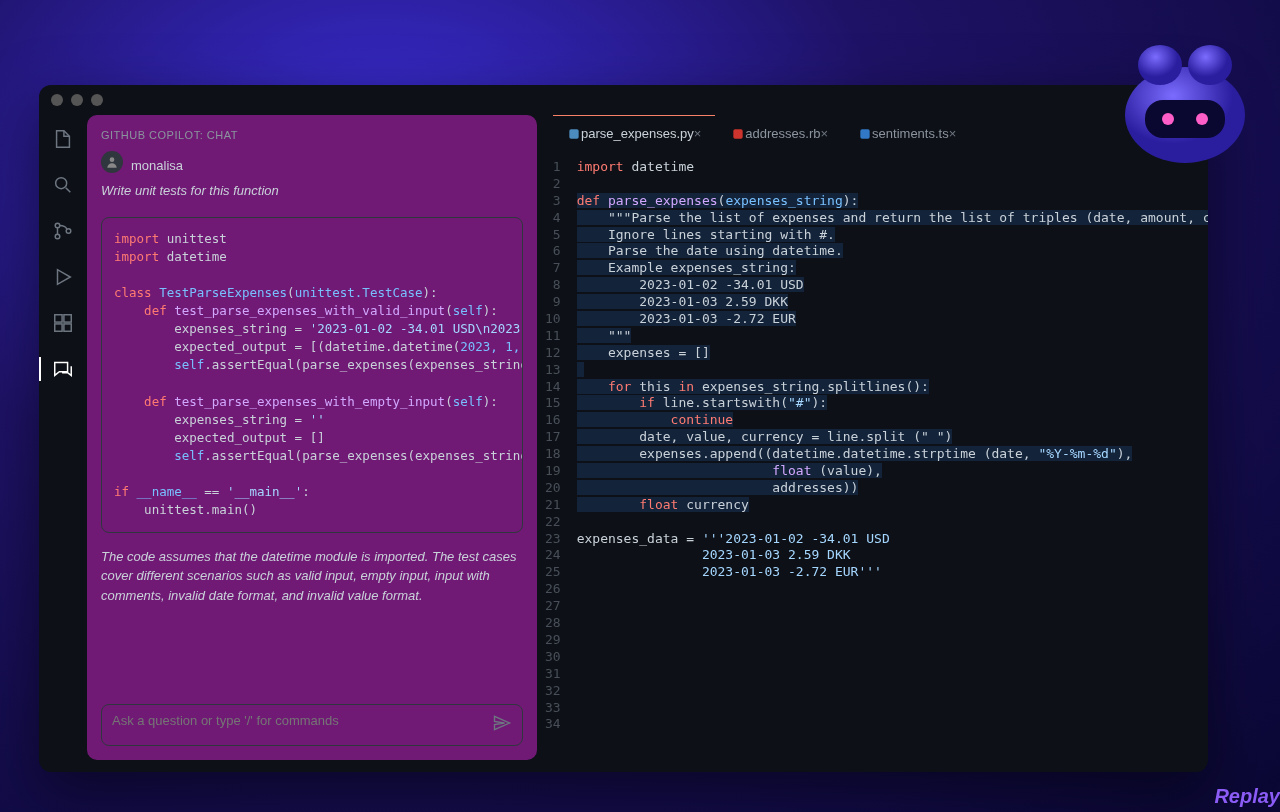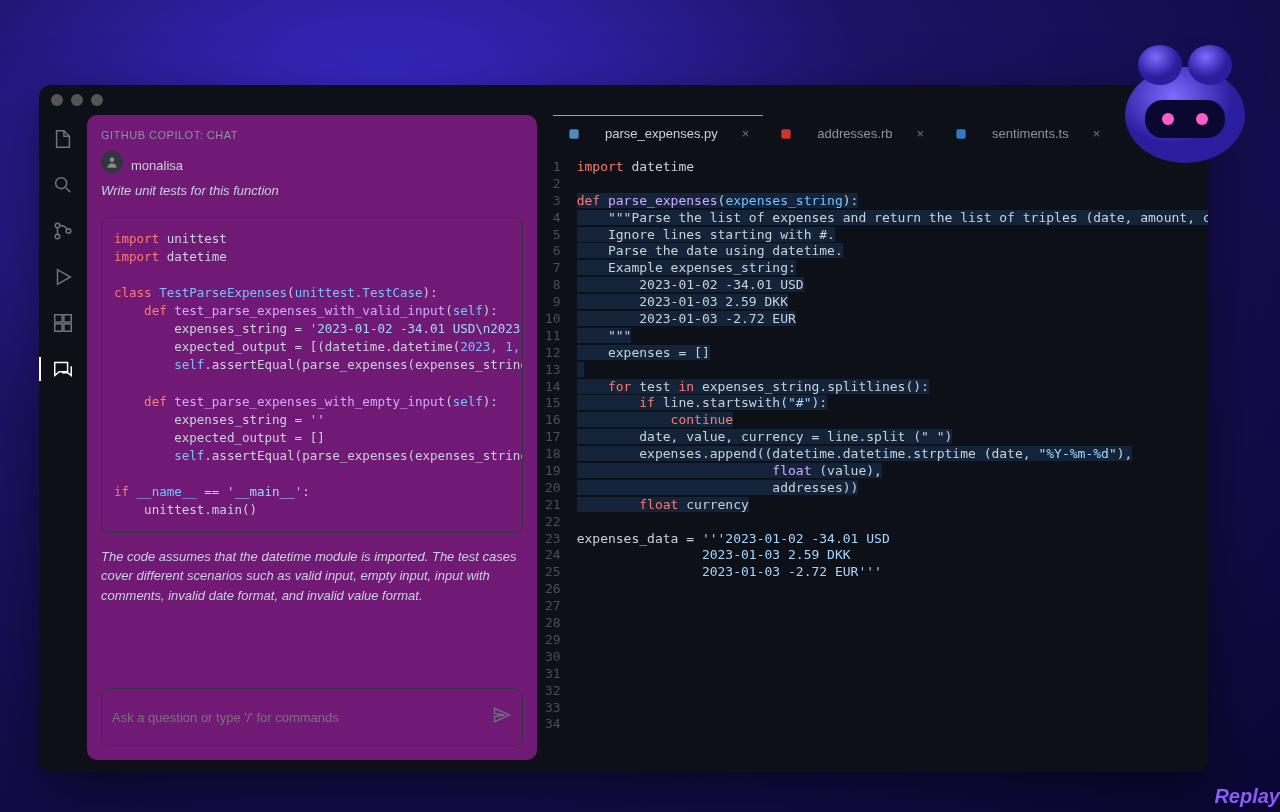--- a/index.html
+++ b/index.html
@@ -85,22 +85,22 @@
 .cls { color: #79c0ff; }
 .str { color: #a5d6ff; }
 .num { color: #79c0ff; }
 .self { color: #79c0ff; }
 .prop { color: #79c0ff; }
 .chat-input-row {
   margin-top: auto;
   border: 1px solid #30363d;
   border-radius: 8px;
   display: flex;
-  align-items: center;
-  padding: 16px 10px;
+  align-items: flex-start;
+  padding: 8px 10px;
 }
 .chat-input {
   flex: 1; background: transparent; border: none; outline: none;
   color: #c9d1d9; font-size: 13px;
 }
 .send-btn { color: #6e7681; cursor: pointer; }
 .editor-area {
   flex: 1;
   display: flex;
   flex-direction: column;
@@ -108,21 +108,21 @@
   margin-bottom: 12px;
 }
 .tabs {
   display: flex;
   gap: 2px;
   height: 36px;
   align-items: stretch;
   padding-left: 8px;
 }
 .tab {
-  display: flex; align-items: center; gap: 24px;
+  display: flex; align-items: center; gap: 0;
   padding: 0 14px;
   font-size: 13px;
   color: #8b949e;
   border-top: 1px solid transparent;
   cursor: pointer;
 }
 .tab.active { background: #0d1117; color: #c9d1d9; border-top-color: #f78166; }
 .tab-icon { width: 14px; height: 14px; }
 .close-x { color: #6e7681; font-size: 13px; }
 .editor {
@@ -324,21 +324,21 @@
 <span class="hl">    """Parse the list of expenses and return the list of triples (date, amount, currency</span>
 <span class="hl">    Ignore lines starting with #.</span>
 <span class="hl">    Parse the date using datetime.</span>
 <span class="hl">    Example expenses_string:</span>
 <span class="hl">        2023-01-02 -34.01 USD</span>
 <span class="hl">        2023-01-03 2.59 DKK</span>
 <span class="hl">        2023-01-03 -2.72 EUR</span>
 <span class="hl">    """</span>
 <span class="hl">    expenses = []</span>
 <span class="hl"> </span>
-<span class="hl"><span class="kw">    for </span><span>test </span><span class="kw">in</span><span> expenses_string.splitlines():</span></span>
+<span class="hl"><span class="kw">    for </span><span>this </span><span class="kw">in</span><span> expenses_string.splitlines():</span></span>
 <span class="hl"><span class="kw">        if</span><span> line.startswith(</span><span class="str">"#"</span><span>):</span></span>
 <span class="hl"><span class="kw">            continue</span></span>
 <span class="hl">        date, value, currency = line.split (" ")</span>
 <span class="hl"><span>        expenses.append((datetime.datetime.strptime (date, </span><span class="str">"%Y-%m-%d"</span><span>),</span></span>
 <span class="hl"><span class="fn">                         float</span><span> (value),</span></span>
 <span class="hl">                         addresses))</span>
 <span class="hl"><span class="kw">        float</span><span> currency</span></span>
 
 <span>expenses_data = </span><span class="str">'''2023-01-02 -34.01 USD</span>
 <span class="str">                2023-01-03 2.59 DKK</span>

